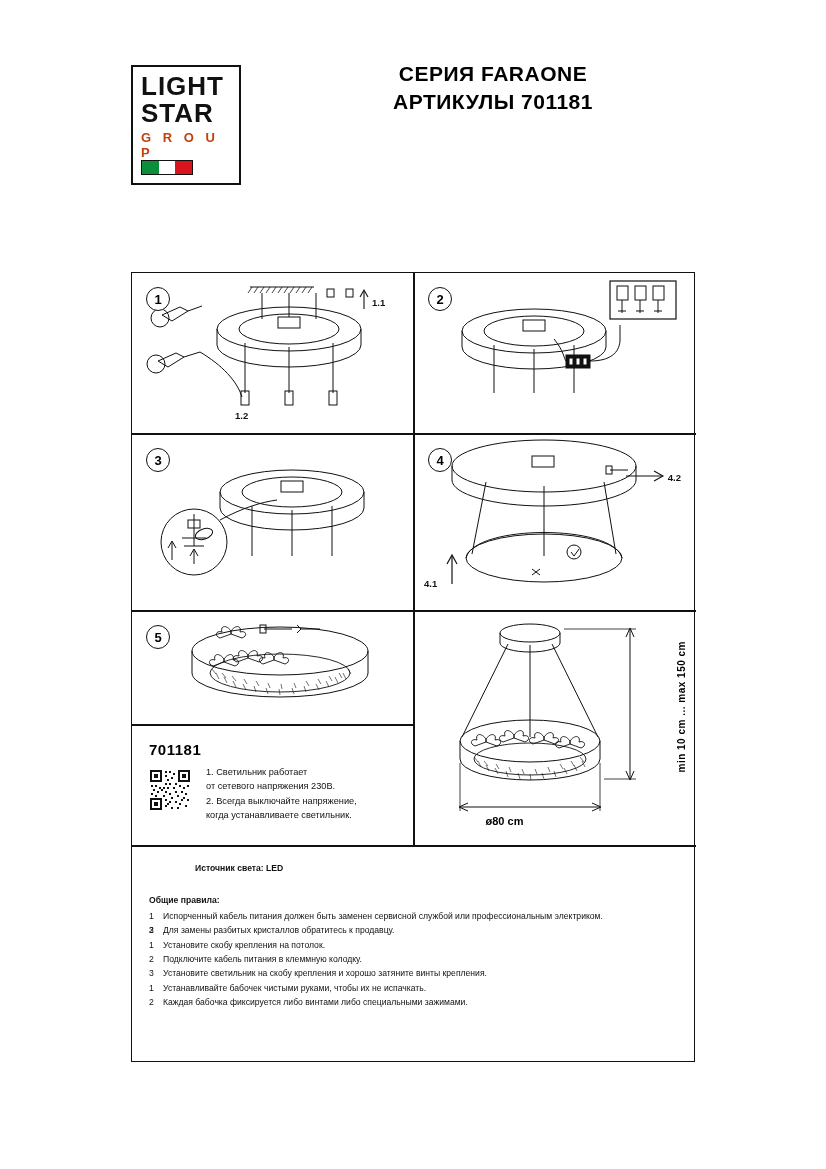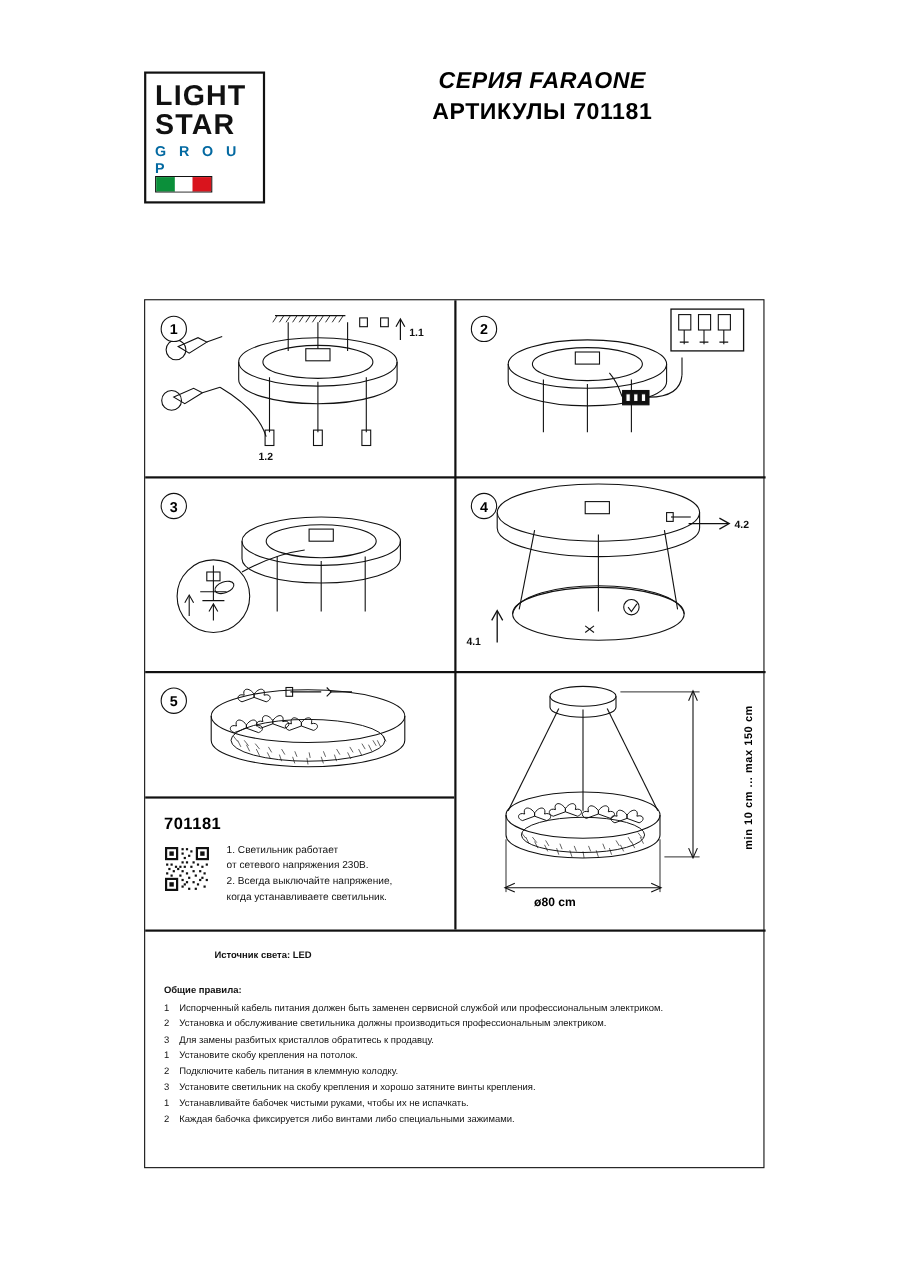--- a/index.html
+++ b/index.html
@@ -33,21 +33,21 @@
     font-weight: bold;
     font-size: 26px;
     letter-spacing: 1px;
     line-height: 1.05;
     color: #111;
   }
   .logo-group {
     font-size: 13px;
     font-weight: bold;
     letter-spacing: 4px;
-    color: #0369a1;
+    color: #c2410c;
     margin-top: 2px;
   }
   .flag {
     position: absolute;
     left: 8px; bottom: 8px;
     width: 52px; height: 15px;
     display: flex;
     border: 1px solid #111;
   }
   .flag i { flex: 1 1 33.33%; display: block; }
@@ -55,21 +55,20 @@
   .header-text {
     position: absolute;
     left: 260px; top: 20px; right: 100px;
     text-align: center;
   }
   .h-series {
     font-size: 21px;
     font-weight: bold;
     letter-spacing: 0.5px;
     line-height: 1.35;
-    font-style: italic;
   }
   .h-art {
     font-size: 21px;
     font-weight: bold;
     letter-spacing: 0.5px;
     line-height: 1.35;
   }
   .h-instr {
     margin-top: 24px;
     font-size: 20px;
@@ -516,21 +515,21 @@
   <div class="panel p8">
     <div class="bottom">
       <div class="lead">
         <span>Источник света:</span>
         <span>LED</span>
       </div>
 
       <div class="sec-title">Общие правила:</div>
       <ol>
         <li><span class="n">1</span><span>Испорченный кабель питания должен быть заменен сервисной службой или профессиональным электриком.</span></li>
-        <li><span class="n">2</span><span>Установка и обслуживание светильника должны производиться профессиональным электриком.</span></li>
+        <li><span class="n">2</span></li>
         <li><span class="n">3</span><span>Для замены разбитых кристаллов обратитесь к продавцу.</span></li>
       </ol>
 
       <ol>
         <li><span class="n">1</span><span>Установите скобу крепления на потолок.</span></li>
         <li><span class="n">2</span><span>Подключите кабель питания в клеммную колодку.</span></li>
         <li><span class="n">3</span><span>Установите светильник на скобу крепления и хорошо затяните винты крепления.</span></li>
       </ol>
 
       <ol>

